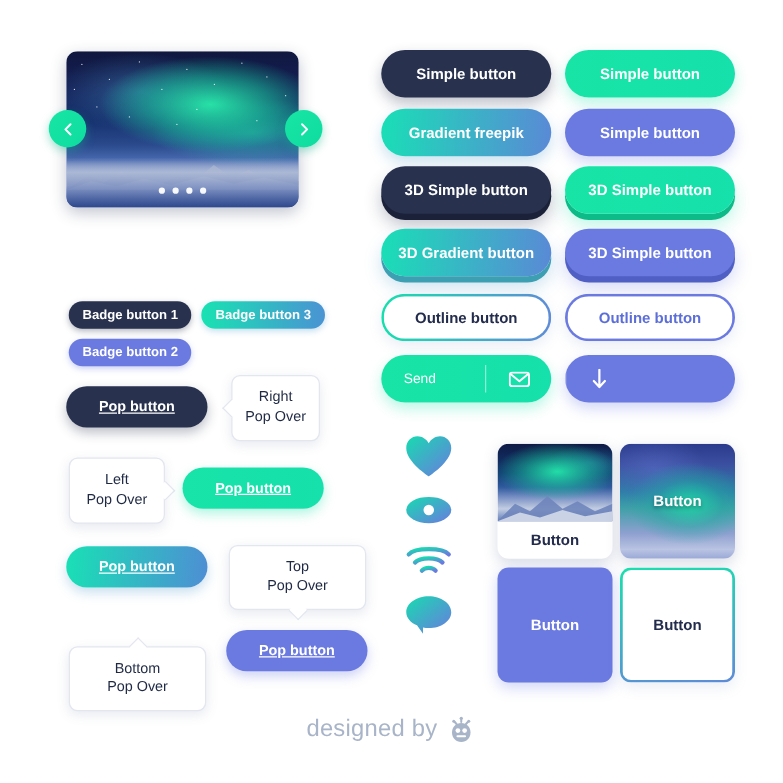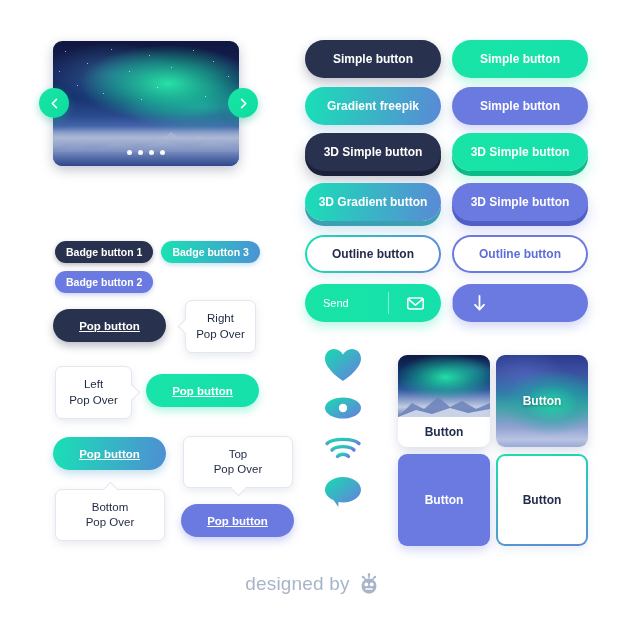--- a/index.html
+++ b/index.html
@@ -361,21 +361,21 @@
   </div>
 
   <div class="popover" style="left:55px; top:366px; width:77px; height:53px;">
     <span class="tail tail-right"></span>
     <span class="pl">Left</span>
     <span class="pl">Pop Over</span>
   </div>
   <div class="pop-btn pop-green" style="left:146px; top:374px; width:113px;">Pop button</div>
 
   <div class="pop-btn pop-grad" style="left:53px; top:437px; width:113px;">Pop button</div>
-  <div class="popover" style="left:55px; top:489px; width:110px; height:52px;">
+  <div class="popover" style="left:55px; top:517px; width:110px; height:52px;">
     <span class="tail tail-top"></span>
     <span class="pl">Bottom</span>
     <span class="pl">Pop Over</span>
   </div>
 
   <div class="popover" style="left:183px; top:436px; width:110px; height:52px;justify-content:center;">
     <span class="tail tail-bottom"></span>
     <span class="pl">Top</span>
     <span class="pl">Pop Over</span>
   </div>

